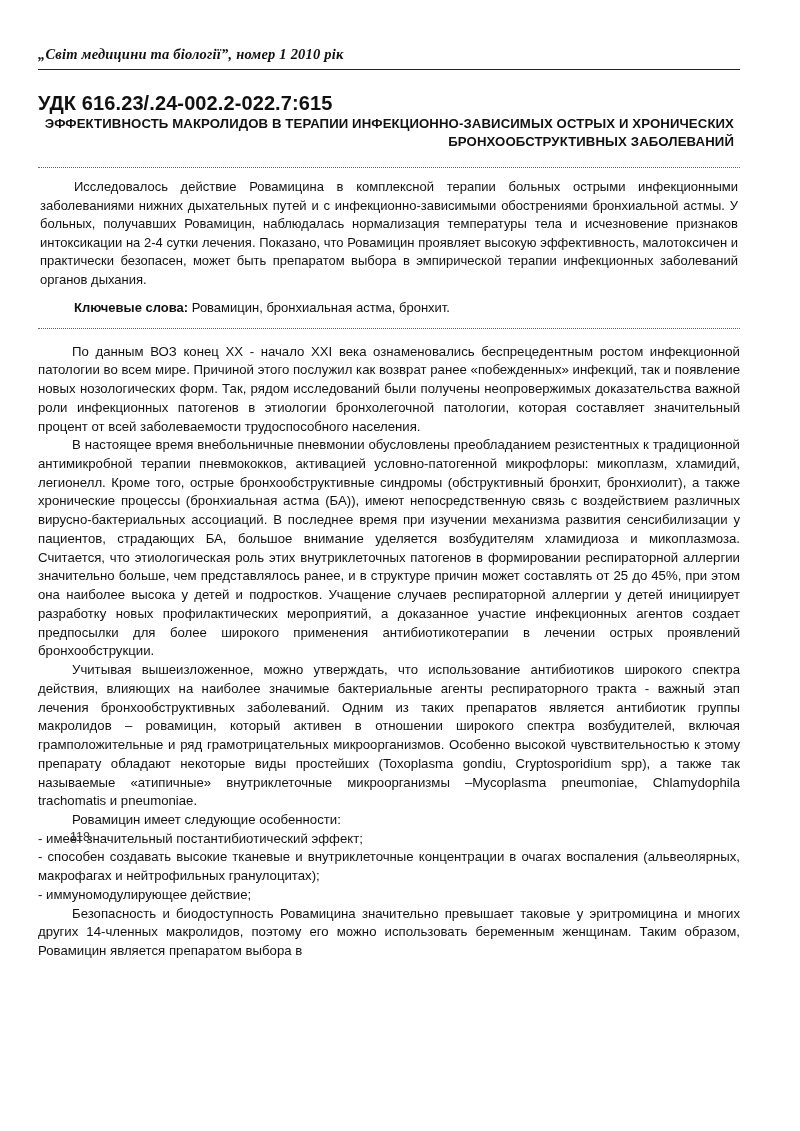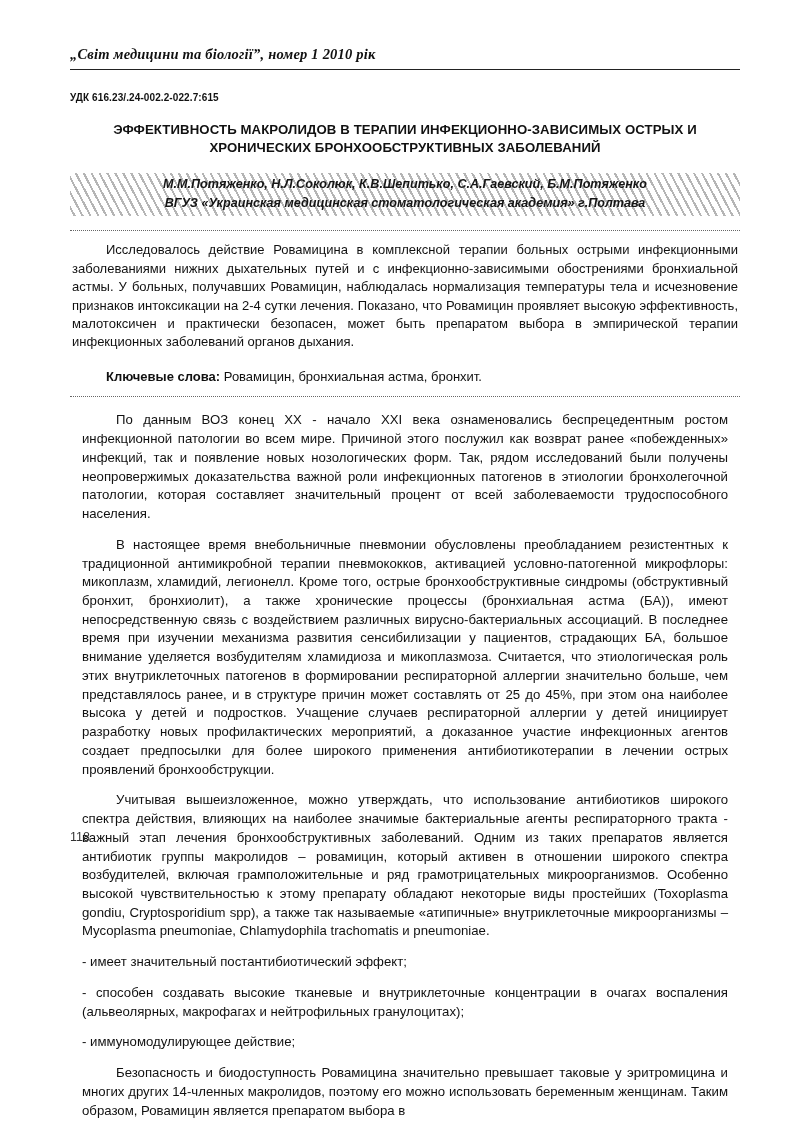--- a/index.html
+++ b/index.html
@@ -11,44 +11,43 @@
   body {
     width: 800px;
     height: 1131px;
     font-family: "Liberation Sans", sans-serif;
     color: #111111;
     position: relative;
   }
   .page {
     width: 800px;
     height: 852px;
-    padding: 46px 60px 20px 70px;
+    padding: 46px 60px 20px 38px;
     position: relative;
   }
   .journal-header {
     font-family: "Liberation Serif", serif;
     font-style: italic;
     font-weight: bold;
     font-size: 14.5px;
     letter-spacing: 0.2px;
     color: #111;
     padding-bottom: 6px;
     border-bottom: 1.3px solid #222;
     margin-bottom: 22px;
   }
   .udk {
-    font-size: 10px;
+    font-size: 20px;
     font-weight: bold;
-    margin-bottom: 18px;
     letter-spacing: 0.1px;
   }
   .article-title {
     font-size: 13.2px;
     font-weight: bold;
-    text-align: center;
+    text-align: right;
     line-height: 1.38;
     letter-spacing: 0.1px;
     margin: 0 6px 16px 6px;
     text-transform: uppercase;
   }
   .authors-block {
     position: relative;
     text-align: center;
     margin-bottom: 14px;
     padding: 2px 0 3px 0;
@@ -79,29 +78,29 @@
     position: relative;
     font-size: 13px;
     line-height: 1.42;
     text-align: justify;
     padding: 10px 2px 10px 2px;
     margin-bottom: 14px;
     border-top: 1.2px dotted #666;
     border-bottom: 1.2px dotted #666;
   }
   .abstract p { margin: 0; text-indent: 34px; }
-  .abstract .kw { margin-top: 16px; text-indent: 34px; }
+  .abstract .kw { margin-top: 10px; text-indent: 34px; }
   .kw-label { font-weight: bold; }
   .body-text {
     font-size: 13.2px;
     line-height: 1.42;
     text-align: justify;
   }
   .body-text p {
-    margin: 12px;
+    margin: 0;
     text-indent: 34px;
   }
   .body-text p.noindent {
     text-indent: 0;
   }
   .page-number {
     position: absolute;
     left: 70px;
     bottom: 8px;
     font-size: 12.5px;
@@ -112,34 +111,31 @@
 <body>
 
 <div class="page">
 
   <div class="journal-header">„Світ медицини та біології”, номер 1 2010 рік</div>
 
   <div class="udk">УДК 616.23/.24-002.2-022.7:615</div>
 
   <div class="article-title">ЭФФЕКТИВНОСТЬ МАКРОЛИДОВ В ТЕРАПИИ ИНФЕКЦИОННО-ЗАВИСИМЫХ ОСТРЫХ И ХРОНИЧЕСКИХ БРОНХООБСТРУКТИВНЫХ ЗАБОЛЕВАНИЙ</div>
 
-  <div class="authors-block">
-    <div class="authors-line">М.М.Потяженко, Н.Л.Соколюк, К.В.Шепитько, С.А.Гаевский, Б.М.Потяженко</div>
-    <div class="authors-line">ВГУЗ «Украинская медицинская стоматологическая академия» г.Полтава</div>
-  </div>
 
   <div class="abstract">
     <p>Исследовалось действие Ровамицина в комплексной терапии больных острыми инфекционными заболеваниями нижних дыхательных путей и с инфекционно-зависимыми обострениями бронхиальной астмы. У больных, получавших Ровамицин, наблюдалась нормализация температуры тела и исчезновение признаков интоксикации на 2-4 сутки лечения. Показано, что Ровамицин проявляет высокую эффективность, малотоксичен и практически безопасен, может быть препаратом выбора в эмпирической терапии инфекционных заболеваний органов дыхания.</p>
     <p class="kw"><span class="kw-label">Ключевые слова:</span> <span>Ровамицин, бронхиальная астма, бронхит.</span></p>
   </div>
 
   <div class="body-text">
     <p>По данным ВОЗ конец XX - начало XXI  века ознаменовались беспрецедентным ростом инфекционной патологии во всем мире. Причиной этого послужил как возврат ранее «побежденных» инфекций, так и появление новых нозологических форм. Так, рядом исследований были получены неопровержимых доказательства важной роли инфекционных патогенов в этиологии бронхолегочной патологии, которая составляет значительный процент от всей заболеваемости трудоспособного населения.</p>
     <p>В настоящее время внебольничные пневмонии обусловлены преобладанием резистентных к традиционной антимикробной терапии пневмококков, активацией условно-патогенной микрофлоры: микоплазм, хламидий, легионелл. Кроме того, острые бронхообструктивные синдромы (обструктивный бронхит, бронхиолит), а также хронические процессы (бронхиальная астма (БА)), имеют непосредственную связь с воздействием различных вирусно-бактериальных ассоциаций. В последнее время при изучении механизма развития  сенсибилизации у пациентов, страдающих БА, большое внимание уделяется возбудителям хламидиоза и микоплазмоза. Считается, что этиологическая роль этих внутриклеточных патогенов в формировании респираторной аллергии значительно больше, чем представлялось ранее, и в структуре причин может составлять от 25 до 45%, при этом она наиболее высока у детей и подростков. Учащение случаев респираторной аллергии у детей инициирует разработку новых профилактических мероприятий, а доказанное участие инфекционных агентов создает предпосылки для более широкого применения антибиотикотерапии в лечении острых проявлений бронхообструкции.</p>
     <p>Учитывая вышеизложенное, можно утверждать, что использование антибиотиков широкого спектра действия, влияющих на наиболее значимые бактериальные агенты респираторного тракта - важный этап лечения бронхообструктивных заболеваний. Одним из таких препаратов является антибиотик группы макролидов – ровамицин, который активен в отношении широкого спектра возбудителей, включая грамположительные и ряд грамотрицательных микроорганизмов. Особенно высокой чувствительностью к этому препарату обладают некоторые виды простейших (Toxoplasma gondiu, Cryptosporidium spp), а также так называемые «атипичные»  внутриклеточные микроорганизмы –Mycoplasma pneumoniae, Chlamydophila trachomatis и pneumoniae.</p>
+    <p>Ровамицин имеет следующие особенности:</p>
     <p class="noindent">- имеет значительный постантибиотический эффект;</p>
     <p class="noindent">- способен создавать высокие тканевые и внутриклеточные концентрации в очагах воспаления (альвеолярных, макрофагах и нейтрофильных гранулоцитах);</p>
     <p class="noindent">- иммуномодулирующее действие;</p>
     <p>Безопасность и биодоступность Ровамицина значительно превышает таковые у эритромицина и многих других 14-членных макролидов, поэтому его можно использовать беременным женщинам. Таким образом, Ровамицин является препаратом выбора в</p>
   </div>
 
   <div class="page-number">118</div>
 </div>
 
 </body></html>

